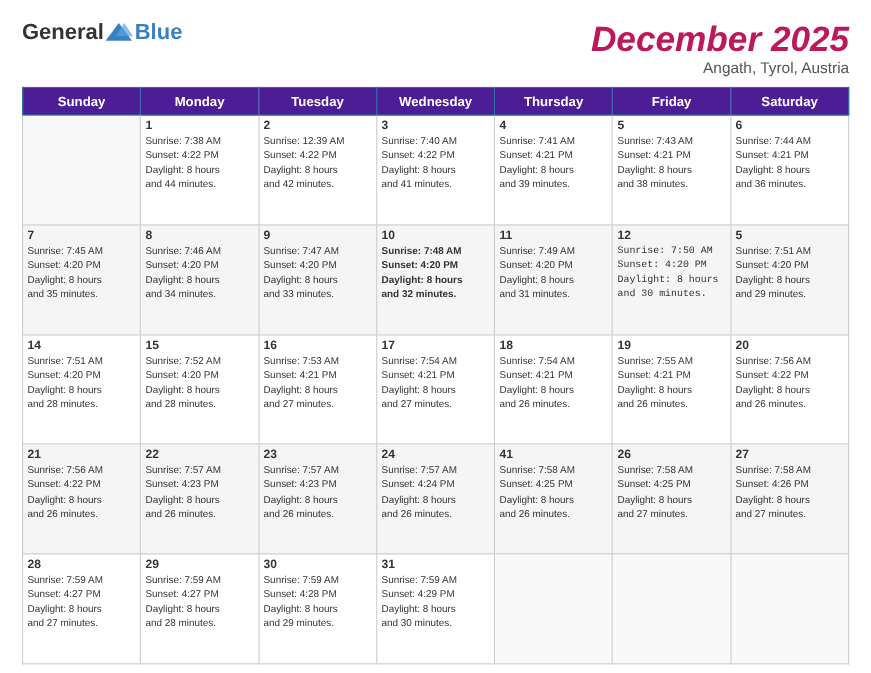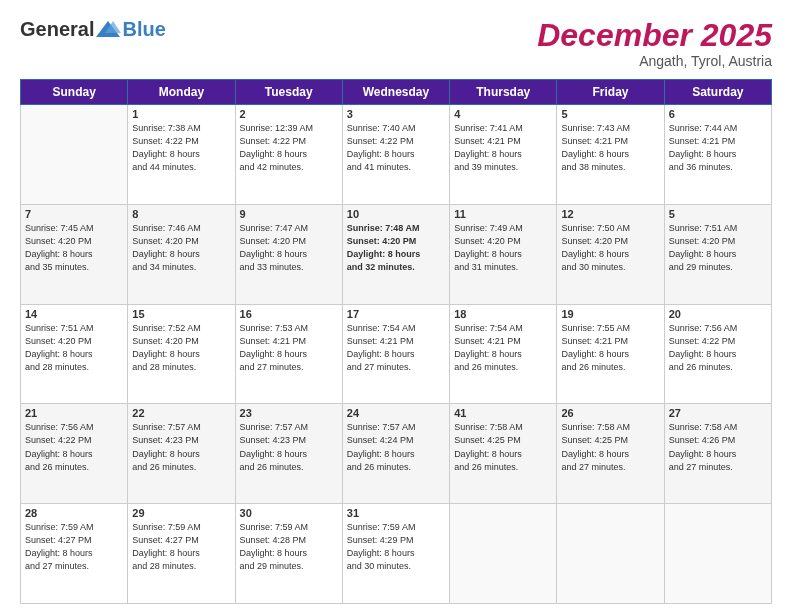--- a/index.html
+++ b/index.html
@@ -207,21 +207,21 @@
           </td>
           <td class="row-shade">
             <span class="day-num">11</span>
             <div class="day-info" style="white-space: pre-line;">Sunrise: 7:49 AM
 Sunset: 4:20 PM
 Daylight: 8 hours
 and 31 minutes.</div>
           </td>
           <td class="row-shade">
             <span class="day-num">12</span>
-            <div class="day-info" style="white-space: pre-line;">Sunrise: 7:50 AM
+            <div class="day-info" style="white-space: pre-line; font-family: Liberation Mono, monospace;">Sunrise: 7:50 AM
 Sunset: 4:20 PM
 Daylight: 8 hours
 and 30 minutes.</div>
           </td>
           <td class="row-shade">
             <span class="day-num">5</span>
             <div class="day-info" style="white-space: pre-line;">Sunrise: 7:51 AM
 Sunset: 4:20 PM
 Daylight: 8 hours
 and 29 minutes.</div>

